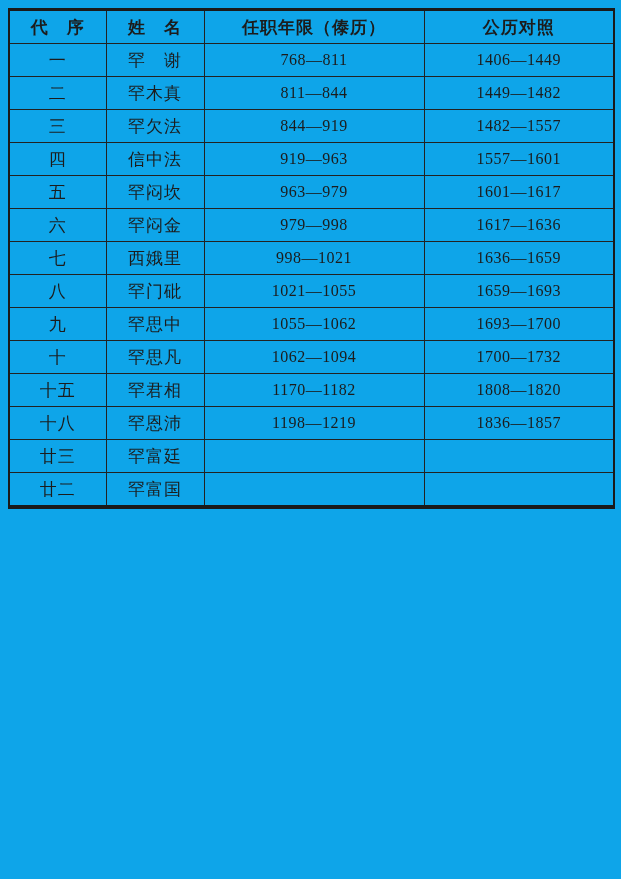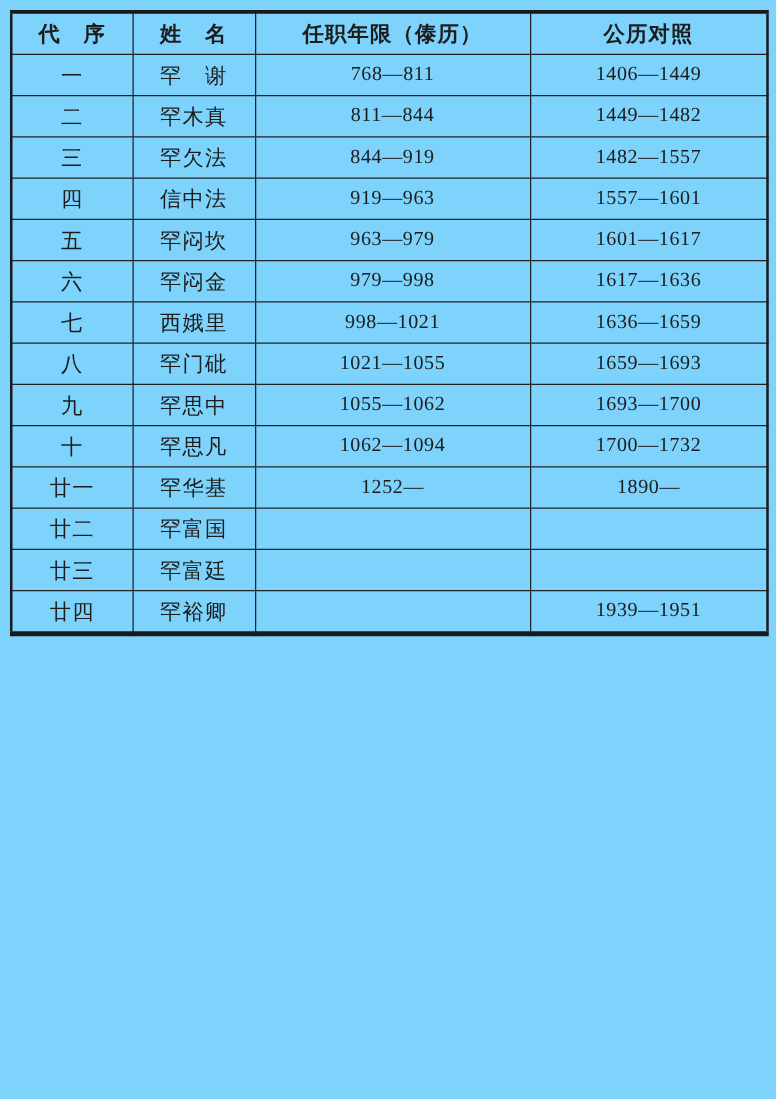--- a/index.html
+++ b/index.html
@@ -4,21 +4,21 @@
 <style>
   html, body {
     margin: 0;
     padding: 0;
     background: #e8e8e8;
   }
   .page {
     position: relative;
     width: 621px;
     height: 879px;
-    background: #7dd3fc;
+    background: #0ea5e9;
     font-family: "Liberation Serif", "DejaVu Serif", serif;
     color: #1c1c1c;
     overflow: hidden;
   }
   table.genealogy {
     position: absolute;
     left: 8px;
     top: 8px;
     width: 605px;
     border-collapse: collapse;
@@ -130,38 +130,38 @@
           <td class="num">1055—1062</td>
           <td class="num">1693—1700</td>
         </tr>
         <tr>
           <td class="cn">十</td>
           <td class="cn">罕思凡</td>
           <td class="num">1062—1094</td>
           <td class="num">1700—1732</td>
         </tr>
         <tr>
-          <td class="cn">廿一</td>
-          <td class="cn">罕华基</td>
-          <td class="num">1252—</td>
-          <td class="num">1890—</td>
+          <td class="cn">十五</td>
+          <td class="cn">罕君相</td>
+          <td class="num">1170—1182</td>
+          <td class="num">1808—1820</td>
         </tr>
         <tr>
-          <td class="cn">廿二</td>
-          <td class="cn">罕富国</td>
-          <td class="num"></td>
-          <td class="num"></td>
+          <td class="cn">十八</td>
+          <td class="cn">罕恩沛</td>
+          <td class="num">1198—1219</td>
+          <td class="num">1836—1857</td>
         </tr>
         <tr>
           <td class="cn">廿三</td>
           <td class="cn">罕富廷</td>
           <td class="num"></td>
           <td class="num"></td>
         </tr>
         <tr>
-          <td class="cn">廿四</td>
-          <td class="cn">罕裕卿</td>
+          <td class="cn">廿二</td>
+          <td class="cn">罕富国</td>
           <td class="num"></td>
-          <td class="num">1939—1951</td>
+          <td class="num"></td>
         </tr>
       </tbody>
   </table>
 </div>
 
 </body></html>

